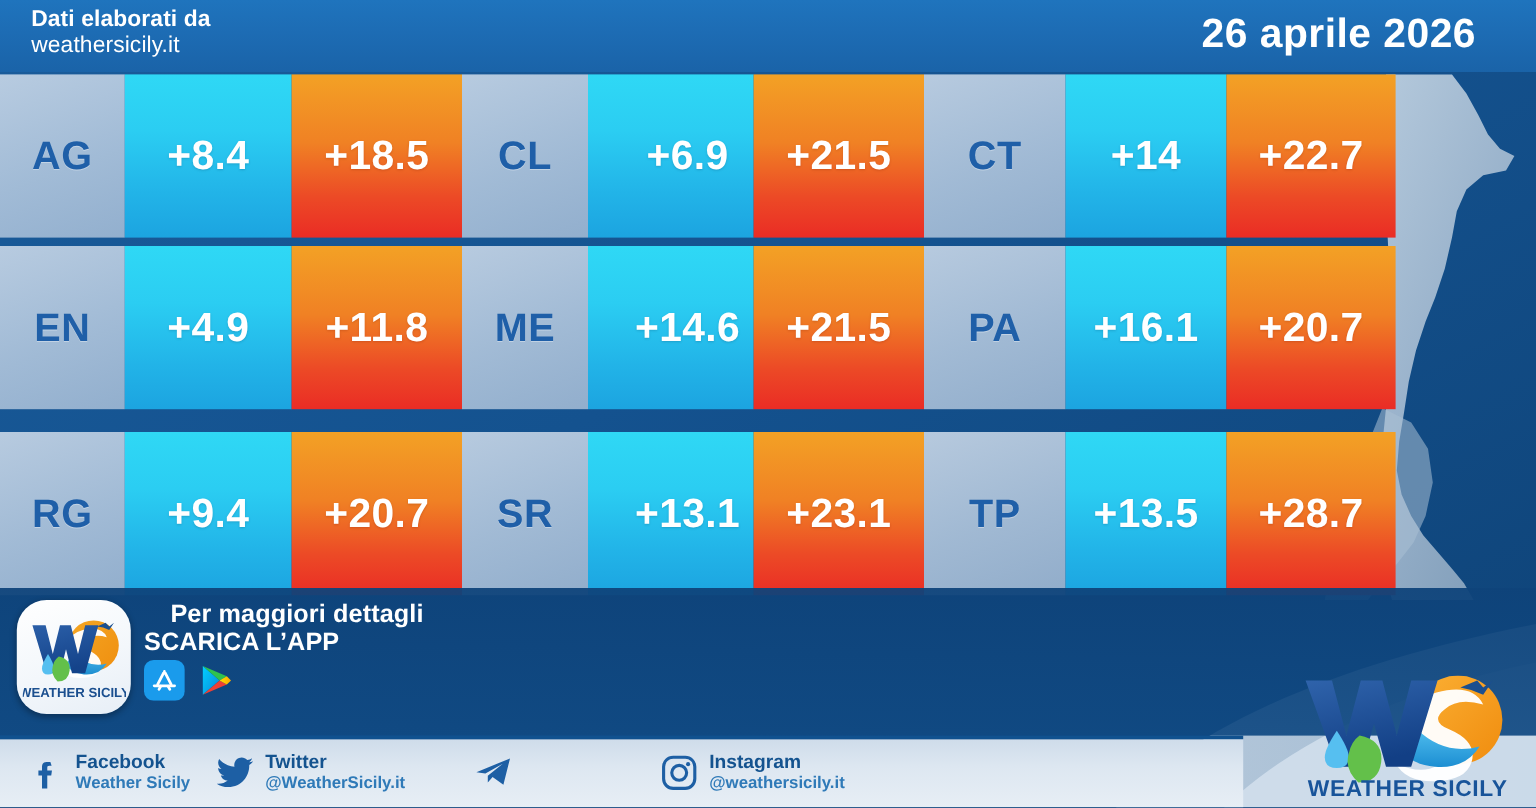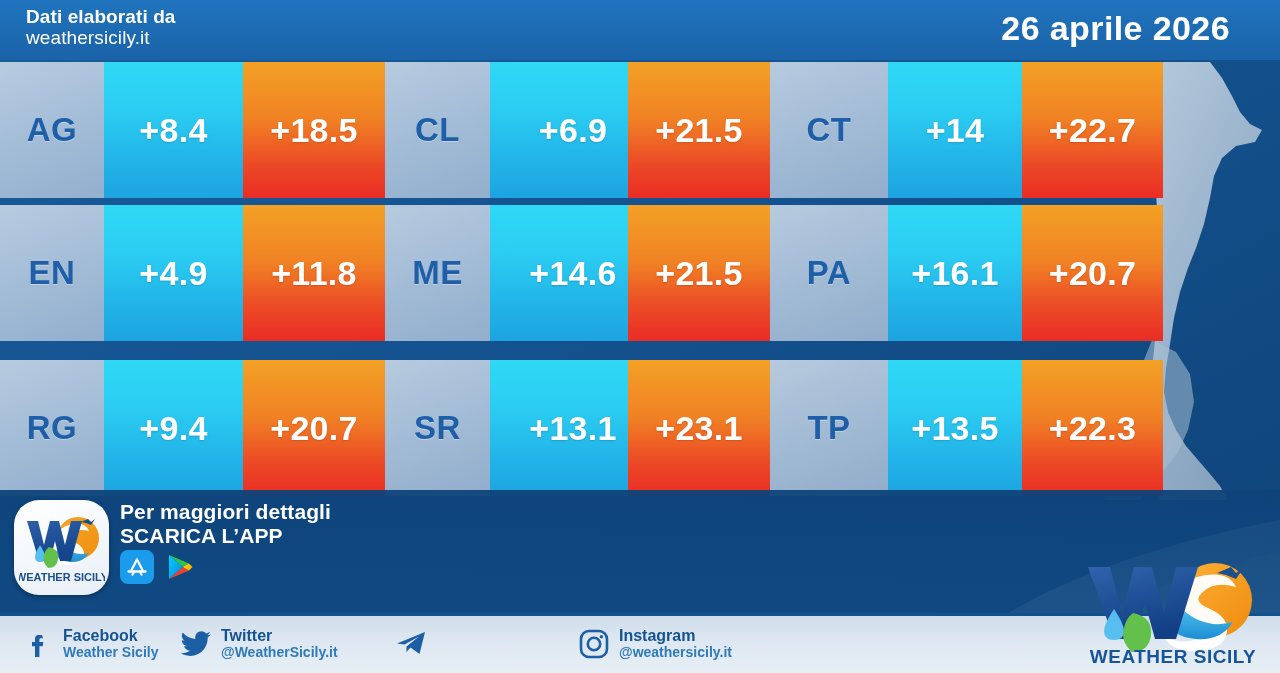--- a/index.html
+++ b/index.html
@@ -78,42 +78,42 @@
   .promo-icon {
     position:absolute; left:14px; top:10px; width:95px; height:95px;
     border-radius:25px;
     background:linear-gradient(160deg,#ffffff 0%,#f3f7fb 55%,#e7eef6 100%);
     box-shadow:0 2px 5px rgba(0,0,0,.32);
     display:flex; align-items:center; justify-content:center;
   }
   .promo-text {
     position:absolute; left:120px; top:10px; color:#ffffff; line-height:1.16;
   }
-  .promo-text .p1 { font-size:21px; font-weight:bold; letter-spacing:.1px; }
+  .promo-text .p1 { font-size:21px; font-weight:bold; letter-spacing:.1px;margin-left:22px; }
   .promo-text .p2 { font-size:21px; font-weight:bold; letter-spacing:.1px; }
   .badges { position:absolute; left:120px; top:60px; display:flex; align-items:center; gap:9px; }
 
   
   .corner-logo { position:absolute; right:18px; bottom:6px; width:178px; height:104px; z-index:5; }
 
   
   .social {
-    position:absolute; left:0; top:613px; width:1280px; height:60px; z-index:4;
+    position:absolute; left:0; top:613px; width:1036px; height:60px; z-index:4;
     background:linear-gradient(180deg,#cfdcea 0%,#dde7f1 40%,#e7eef5 100%);
     border-top:3px solid #10518f;
   }
   .social-item { position:absolute; top:11px; display:flex; align-items:center; gap:9px; }
   .social-item .si-ic { width:32px; height:32px; display:flex; align-items:center; justify-content:center; }
   .social-item .si-tx { line-height:1.14; }
   .social-item .si-name { font-size:16px; font-weight:bold; color:#14538f; }
   .social-item .si-handle { font-size:14px; font-weight:bold; color:#2f7ab8; }
   .s0 { left:22px; }
   .s1 { left:180px; }
   .s2 { left:395px; }
-  .s3 { left:578px; }
+  .s3 { left:550px; }
 </style>
 </head>
 <body>
 
 <div id="page">
 
   <div class="bg-map">
     <svg viewBox="0 0 1280 673" preserveAspectRatio="none" aria-hidden="true">
       <defs>
         <linearGradient id="seaGrad" x1="0" y1="0" x2="1" y2="1">
@@ -190,21 +190,21 @@
       <div class="cell label c0">RG</div>
       <div class="cell tmin c1">+9.4</div>
       <div class="cell tmax c2">+20.7</div>
 
       <div class="cell label c3">SR</div>
       <div class="cell tmin c4">+13.1</div>
       <div class="cell tmax c5">+23.1</div>
 
       <div class="cell label c6">TP</div>
       <div class="cell tmin c7">+13.5</div>
-      <div class="cell tmax c8">+22.3</div>
+      <div class="cell tmax c8">+28.7</div>
     </div>
   </div>
 
   <div class="promo">
 
     <div class="promo-icon">
       <svg width="86" height="86" viewBox="0 0 86 86" aria-hidden="true">
         <defs>
           <linearGradient id="wGrad" x1="0" y1="0" x2="0.3" y2="1">
             <stop offset="0%" stop-color="#2b5fa8"></stop>

